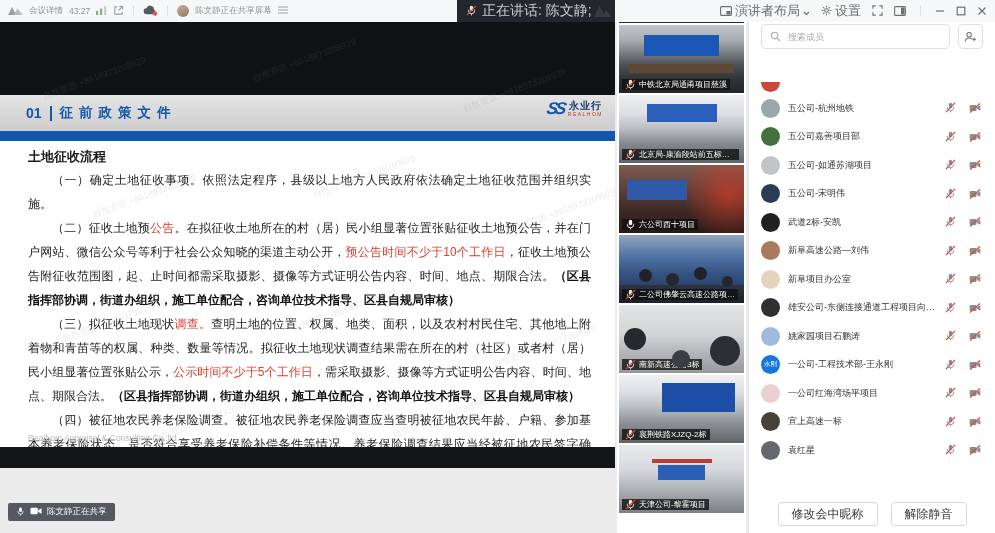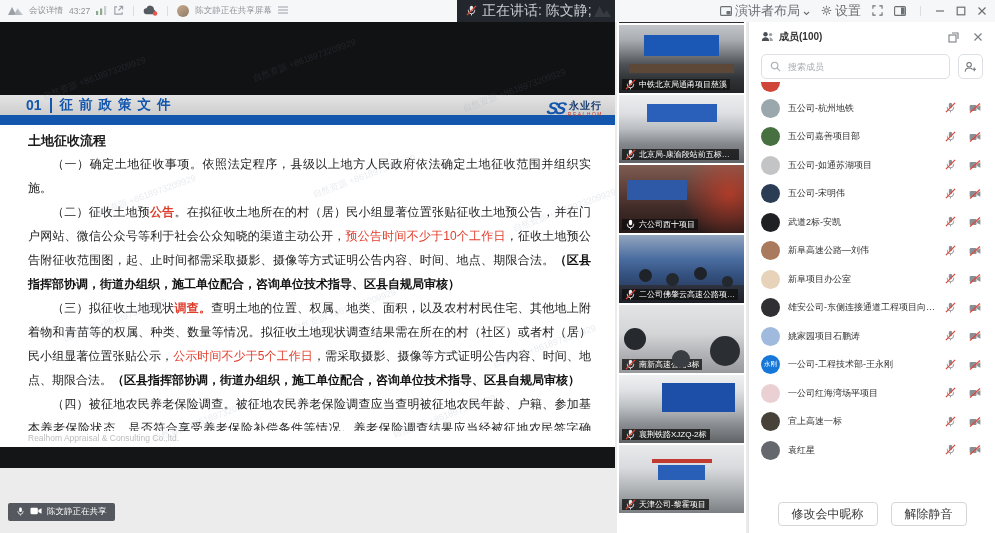--- a/index.html
+++ b/index.html
@@ -16,37 +16,37 @@
                   display:flex; align-items:center; gap:5px; padding-left:9px; color:#c9ccd1; font-size:14px; }
   .speaking-logo { position:absolute; right:3px; top:4px; opacity:.8; }
   .tb-right { position:absolute; right:8px; top:0; height:22px; display:flex; align-items:center; gap:11px;
               color:#6b7075; font-size:13px; }
   .tb-btn { display:flex; align-items:center; gap:3px; cursor:default; }
 
   
   .share-area { position:absolute; left:0; top:22px; width:615px; height:511px; background:#ececec; }
   .slide { position:absolute; left:0; top:0; width:615px; height:446px; background:#fff; overflow:hidden; }
   .slide-black-top { height:73px; background:#111214; }
-  .title-band { height:20px; background:linear-gradient(180deg,#e4e4e4,#cdcdcd); position:relative;
+  .title-band { height:36px; background:linear-gradient(180deg,#e4e4e4,#cdcdcd); position:relative;
                 display:flex; align-items:center; }
   .title-line { display:flex; align-items:center; gap:8px; padding-left:26px; }
   .sec-no { color:#1256ad; font-weight:bold; font-size:14px; }
   .sec-div { width:2px; height:15px; background:#1256ad; }
   .sec-title { color:#1256ad; font-weight:bold; font-size:13.5px; letter-spacing:6px; }
   .brand { position:absolute; right:12px; top:5px; display:flex; align-items:center; gap:4px; }
   .brand-mark { color:#1256ad; font-weight:bold; font-style:italic; font-size:17px; letter-spacing:-3px;
                 transform:skewX(-10deg); line-height:1; }
   .brand-col { display:flex; flex-direction:column; align-items:center; line-height:1; }
   .brand-cn { color:#16396e; font-weight:bold; font-size:10px; letter-spacing:1px; }
   .brand-en { color:#c0392b; font-size:5px; letter-spacing:1.5px; margin-top:1px; }
   .blue-bar { height:10px; background:#1256ad; }
   .slide-body { position:relative; padding:5px 24px 0 28px; height:306px; overflow:hidden; }
   .slide-heading { font-size:13px; font-weight:bold; color:#1a1a1a; margin:2px 0 2px; }
   .para { font-size:12px; line-height:24px; color:#222; text-indent:2em; text-align:justify; }
-  .seg-n {} .seg-r { color:#e03e2d; } .seg-rb { color:#e03e2d; font-weight:bold; } .seg-b { font-weight:bold; color:#111; }
+  .seg-n {} .seg-r { color:#e03e2d; } .seg-rb { color:#e03e2d; font-weight:normal; } .seg-b { font-weight:bold; color:#111; }
   .slide-footer { position:absolute; left:28px; bottom:25px; font-size:8.5px; color:#bcbcbc; z-index:2; }
   .slide-black-bottom { position:absolute; left:0; right:0; bottom:0; height:21px; background:#141517; z-index:3; }
   .wm { position:absolute; font-size:9px; color:rgba(120,130,155,.16); transform:rotate(-20deg);
         white-space:nowrap; pointer-events:none; z-index:1; }
   .share-badge { position:absolute; left:8px; top:481px; height:18px; background:#55585e; border-radius:2px;
                  display:flex; align-items:center; gap:5px; padding:0 8px; color:#fff; font-size:8.5px; }
 
   
   .thumb-strip { position:absolute; left:617px; top:0; width:129px; height:533px; background:#fff;
                  overflow:hidden; padding-top:11px; }
@@ -357,40 +357,20 @@
             <path d="M6 9.6v1.8" stroke="#e8e8e8" stroke-width="1"></path>
             <path d="M1 11L11 1" stroke="#e0473c" stroke-width="1.4"></path>
           </svg>
         </span>
         <span class="lab-text">天津公司-黎霍项目</span>
       </div>
     </div>
   </div>
 
 <div class="member-panel">
-  <div class="mp-header">
-    <span><svg width="13" height="11" viewBox="0 0 13 11">
-          <circle cx="4.5" cy="3.2" r="2.2" fill="#4a4f55"></circle>
-          <path d="M.8 10c0-2.3 1.7-3.7 3.7-3.7S8.2 7.7 8.2 10Z" fill="#4a4f55"></path>
-          <circle cx="9.6" cy="3.6" r="1.7" fill="#9aa0a6"></circle>
-          <path d="M8.6 6.6c1.9.1 3.3 1.4 3.3 3.4h-3Z" fill="#9aa0a6"></path>
-        </svg></span>
-    <span class="mp-title">成员(100)</span>
-    <span class="mp-hicon">
-        <svg width="11" height="11" viewBox="0 0 11 11">
-          <rect x="1" y="3" width="7" height="7" fill="none" stroke="#7a7f85" stroke-width="1.1"></rect>
-          <path d="M4 1h6v6" fill="none" stroke="#7a7f85" stroke-width="1.1"></path>
-        </svg>
-      </span>
-    <span class="mp-hicon">
-        <svg width="10" height="10" viewBox="0 0 10 10">
-          <path d="M1.5 1.5l7 7M8.5 1.5l-7 7" stroke="#7a7f85" stroke-width="1.2"></path>
-        </svg>
-      </span>
-  </div>
   <div class="mp-search">
     <span class="search-wrap">
       <svg width="11" height="11" viewBox="0 0 12 12">
           <circle cx="5" cy="5" r="3.6" fill="none" stroke="#a8adb3" stroke-width="1.2"></circle>
           <path d="M7.8 7.8L11 11" stroke="#a8adb3" stroke-width="1.2"></path>
         </svg>
       <input type="text" placeholder="搜索成员" style="">
     </span>
     <span class="add-btn">
         <svg width="13" height="12" viewBox="0 0 14 12">

